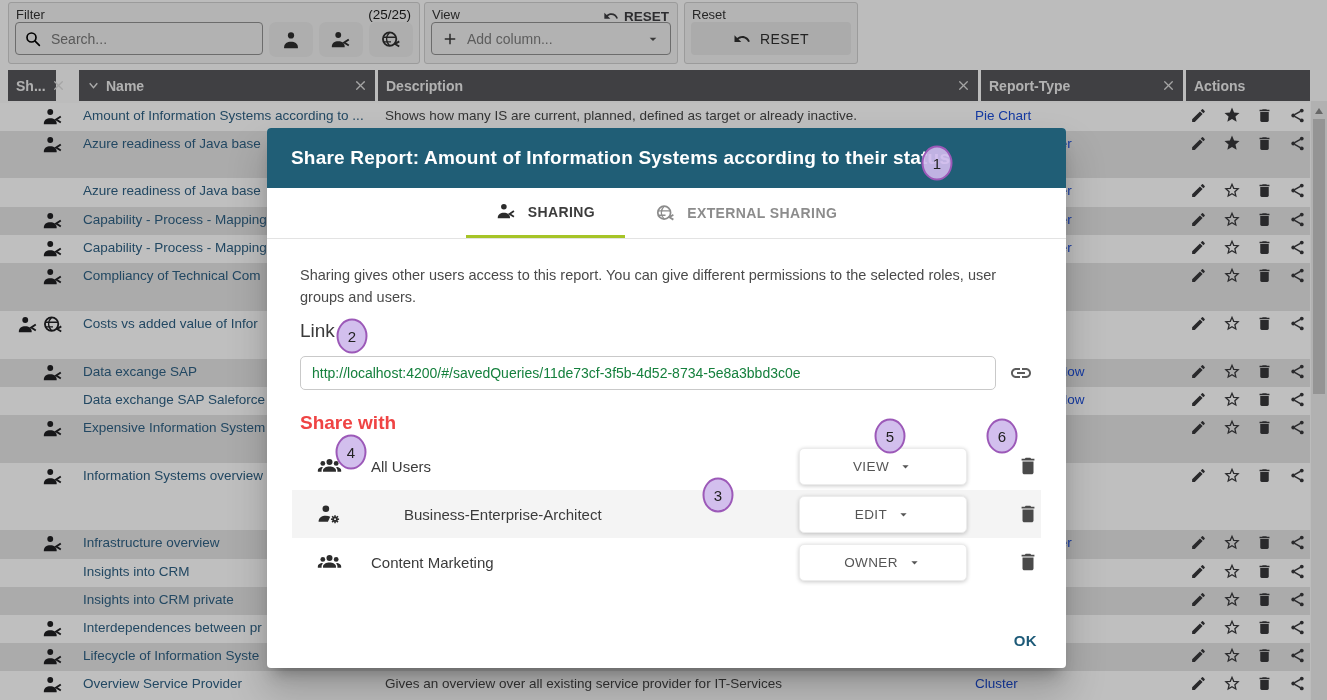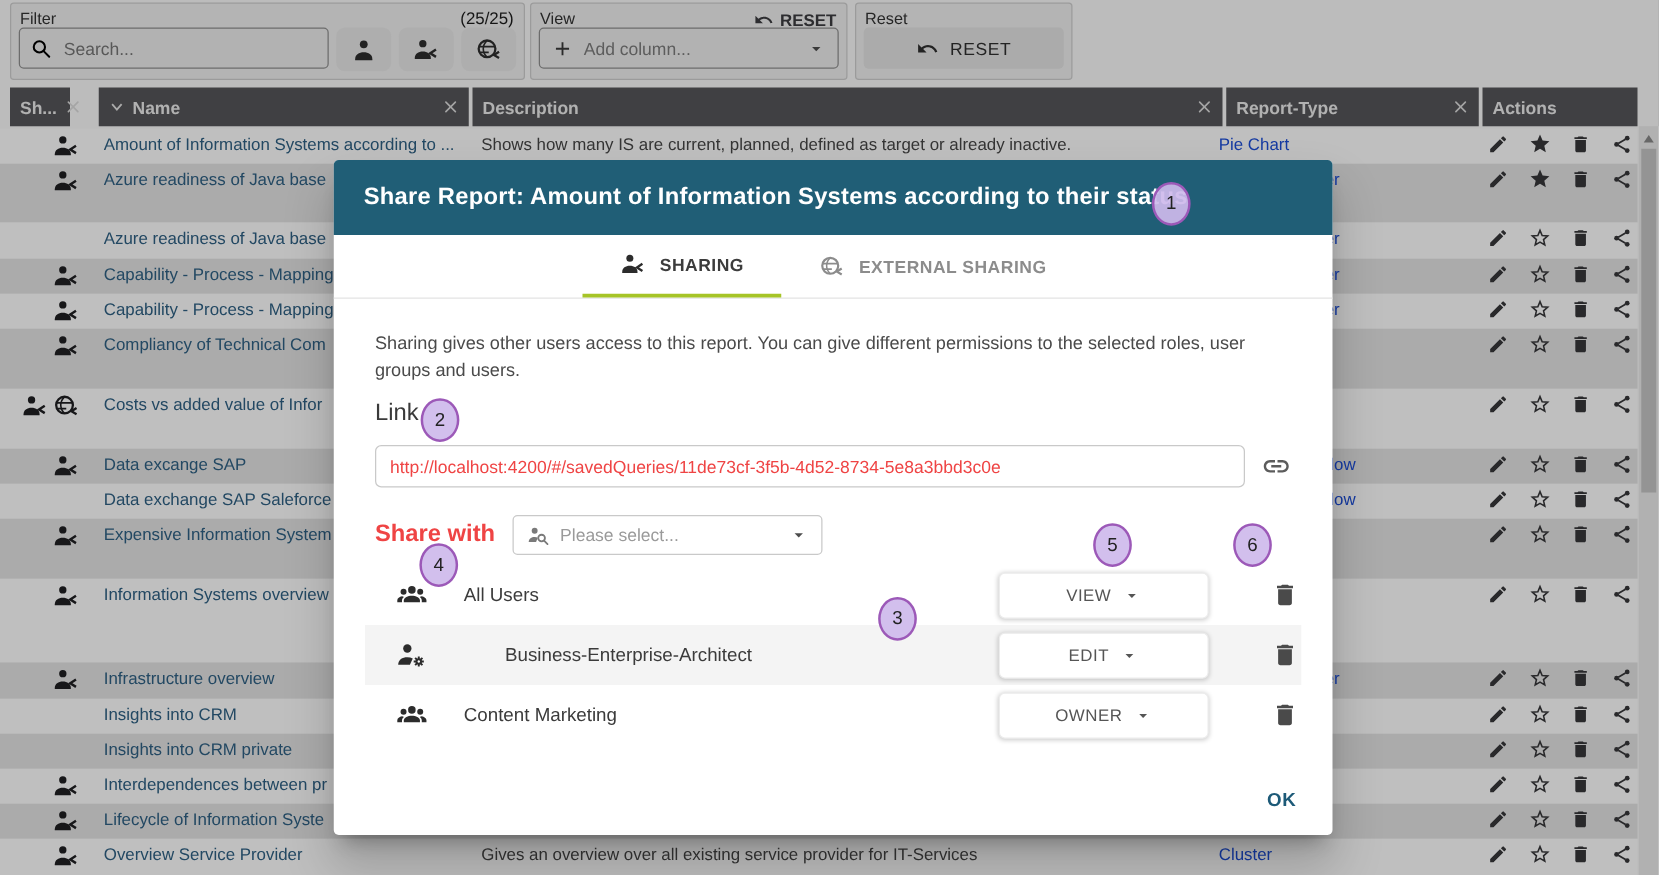--- a/index.html
+++ b/index.html
@@ -59,21 +59,21 @@
          color:#fff;font-size:19px;font-weight:bold;letter-spacing:.2px;}
   .mtabs{height:50px;border-bottom:1px solid #e3e3e3;display:flex;justify-content:center;position:relative;}
   .mtab{display:flex;align-items:center;gap:11px;padding:0 30px;font-size:14px;font-weight:bold;letter-spacing:.4px;
         color:#8c8c8c;box-sizing:border-box;cursor:pointer;}
   .mtab.active{color:#3c3c3c;border-bottom:3px solid #a6c427;}
   .mbody{padding:26px 33px 0;position:relative;}
   .intro{margin:0;font-size:14.5px;line-height:21.5px;color:#4a4a4a;}
   .linkh{margin:12px 0 14px;font-size:19px;font-weight:500;color:#3a3a3a;}
   .urlrow{display:flex;align-items:center;gap:13px;}
   .urlbox{width:714px;height:34px;border:1px solid #c9c9c9;border-radius:5px;display:flex;align-items:center;
-          padding:0 11px;box-sizing:border-box;font-size:14px;color:#ef4444;white-space:nowrap;overflow:hidden;}
+          padding:0 11px;box-sizing:border-box;font-size:14px;color:#15803d;white-space:nowrap;overflow:hidden;}
   .chain{color:#5c5c5c;display:flex;}
   .sharerow{display:flex;align-items:center;gap:14px;margin-top:22px;}
   .shareh{font-size:19px;font-weight:700;color:#ef4444;}
   .selectbox{width:248px;height:32px;border:1px solid #c9c9c9;border-radius:4px;display:flex;align-items:center;
              gap:8px;padding:0 10px;box-sizing:border-box;font-size:14px;color:#9a9a9a;}
   .selectbox .caret{margin-left:auto;color:#4c4c4c;}
   .slist{margin-top:8px;margin-left:-8px;margin-right:-8px;}
   .srow{height:48px;position:relative;display:flex;align-items:center;padding-left:25px;box-sizing:border-box;}
   .srow.alt{background:#f4f4f4;gap:33px;}
   .srow .uicon{color:#2c2c2c;display:flex;}
@@ -896,36 +896,20 @@
           <span>http://localhost:4200/#/savedQueries/11de73cf-3f5b-4d52-8734-5e8a3bbd3c0e</span>
         </div>
         <span class="chain ic">
             <svg width="24" height="24" viewBox="0 0 24 24">
               <path d="M3.9 12c0-1.71 1.39-3.1 3.1-3.1h4V7H7c-2.76 0-5 2.24-5 5s2.24 5 5 5h4v-1.9H7c-1.71 0-3.1-1.39-3.1-3.1zM8 13h8v-2H8v2zm9-6h-4v1.9h4c1.71 0 3.1 1.39 3.1 3.1s-1.39 3.1-3.1 3.1h-4V17h4c2.76 0 5-2.24 5-5s-2.24-5-5-5z" fill="currentColor"></path>
             </svg>
           </span>
       </div>
       <div class="sharerow">
         <span class="shareh">Share with</span>
-        <div class="selectbox">
-          <span class="ic" style="color:#7a7a7a">
-              <svg width="19" height="19" viewBox="0 0 24 24">
-                <circle cx="8.5" cy="7" r="3" fill="currentColor"></circle>
-                <path d="M2.5 18.5c0-3.4 2.8-5.1 6-5.1 1.2 0 2.3.2 3.2.7l-1.8 4.4H2.5z" fill="currentColor"></path>
-                <circle cx="15.5" cy="14.5" r="3.4" fill="none" stroke="currentColor" stroke-width="1.8"></circle>
-                <line x1="18" y1="17" x2="21.5" y2="20.5" stroke="currentColor" stroke-width="1.8" stroke-linecap="round"></line>
-              </svg>
-            </span>
-          <span>Please select...</span>
-          <span class="ic caret">
-              <svg width="16" height="16" viewBox="0 0 24 24">
-                <path d="M7 10l5 5 5-5z" fill="currentColor"></path>
-              </svg>
-            </span>
-        </div>
       </div>
       <div class="slist" id="sharelist">
           <div class="srow">
             <span class="uicon ic">
               <svg width="25" height="25" viewBox="0 0 24 24">
                 <circle cx="12" cy="7.6" r="2.9" fill="currentColor"></circle>
                 <circle cx="5.6" cy="9" r="2.3" fill="currentColor"></circle>
                 <circle cx="18.4" cy="9" r="2.3" fill="currentColor"></circle>
                 <path d="M12 12c-3 0-6.2 1.5-6.2 3.7V17h12.4v-1.3C18.2 13.5 15 12 12 12z" fill="currentColor"></path>
                 <path d="M4.4 12.5C2.6 13 .8 14 .8 15.6V17h3.6v-1.3c0-1.1.6-2 1.5-2.7-.5-.2-1-.4-1.5-.5z" fill="currentColor"></path>

